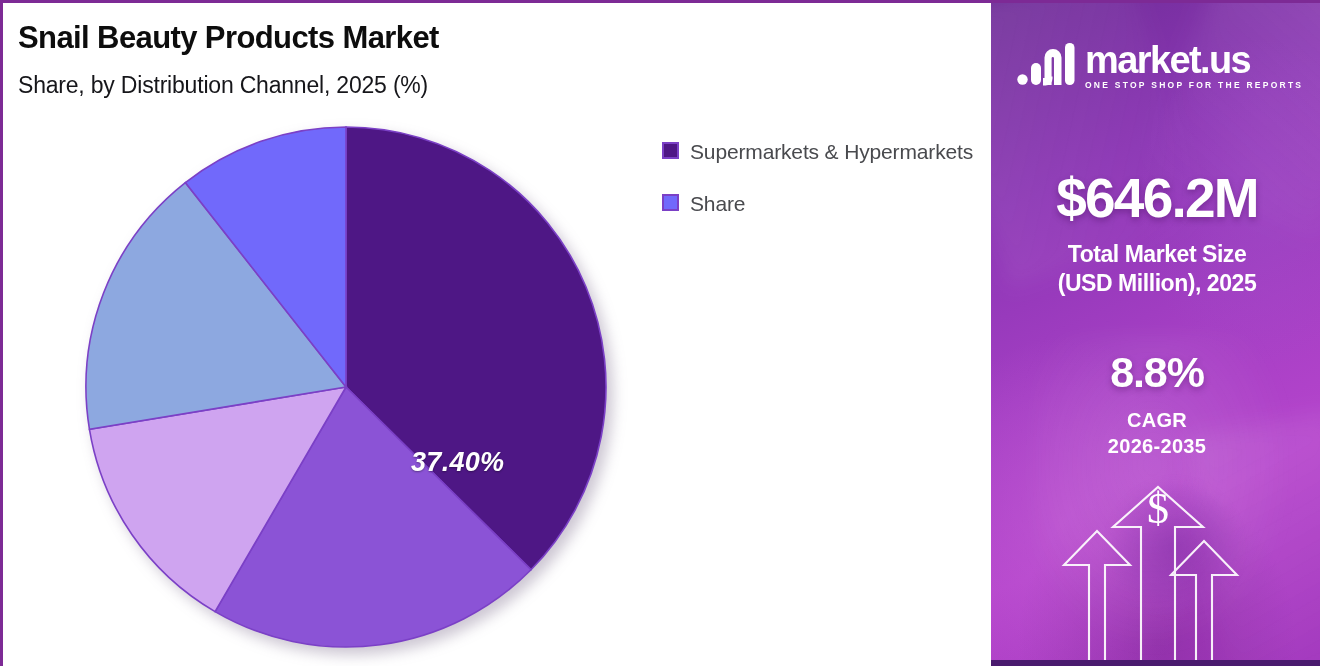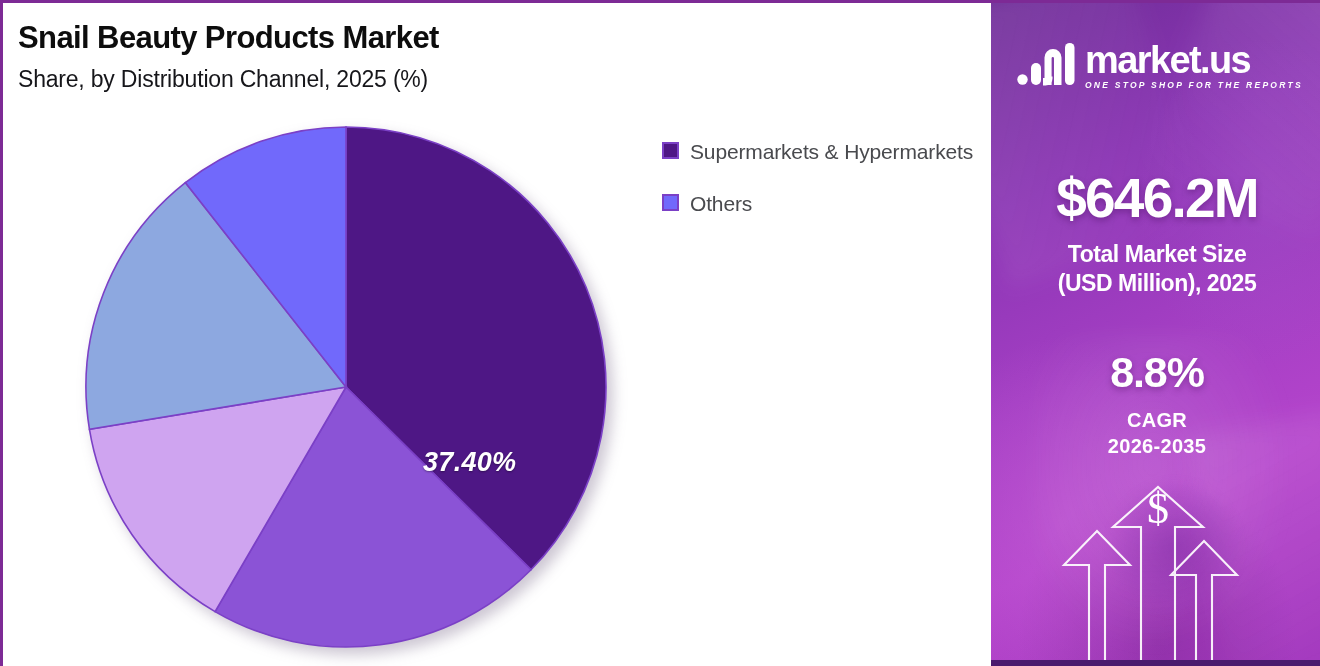--- a/index.html
+++ b/index.html
@@ -29,21 +29,21 @@
   #title-block { position:absolute; left:15px; top:18px; width:700px; }
   #chart-title {
     font-size:31px;
     font-weight:bold;
     color:#0d0d0d;
     letter-spacing:-0.6px;
     line-height:1.12;
     white-space:nowrap;
   }
   #chart-subtitle {
-    margin-top:10px;
+    margin-top:16px;
     font-size:23px;
     font-weight:400;
     color:#16161a;
     letter-spacing:-0.2px;
     line-height:1.15;
     white-space:nowrap;
   }
 
   
   #pie-wrap {
@@ -55,21 +55,21 @@
     position:absolute;
     left:6px; top:8px;
     width:522px; height:522px;
     border-radius:50%;
     background:rgba(90,70,110,0.30);
     filter:blur(7px);
   }
   #pie-svg { position:absolute; left:0; top:0; }
   #pie-value-label {
     position:absolute;
-    left:338px; top:322px;
+    left:326px; top:322px;
     font-size:27px;
     font-style:italic;
     font-weight:bold;
     color:#ffffff;
     letter-spacing:0.3px;
     text-shadow:0 1px 2px rgba(0,0,0,0.35);
     white-space:nowrap;
   }
 
   
@@ -164,21 +164,20 @@
     line-height:1;
   }
   #logo-tagline {
     margin-top:2px;
     font-size:8.5px;
     font-weight:bold;
     color:#ffffff;
     letter-spacing:2.25px;
     line-height:1;
     white-space:nowrap;
-    font-style:italic;
   }
 
   
   #stat-market-size { position:absolute; left:0; top:168px; width:332px; text-align:center; }
   #market-size-value {
     font-size:55px;
     font-weight:bold;
     color:#ffffff;
     letter-spacing:-1.8px;
     line-height:1;
@@ -243,21 +242,21 @@
       <div id="pie-value-label">37.40%</div>
     </div>
 
     <div id="legend">
         <div class="legend-item">
           <span class="legend-swatch" style="background: rgb(78, 23, 133);"></span>
           <span class="legend-label">Supermarkets &amp; Hypermarkets</span>
         </div>
         <div class="legend-item">
           <span class="legend-swatch" style="background: rgb(113, 105, 251);"></span>
-          <span class="legend-label">Others</span>
+          <span class="legend-label">Share</span>
         </div>
       </div>
   </div>
 
   <div id="right-panel">
     <div class="bg-shape" id="bg-s1"></div>
     <div class="bg-shape" id="bg-s2"></div>
     <div class="bg-shape" id="bg-s3"></div>
     <div class="bg-shape" id="bg-s4"></div>
     <div class="bg-shape" id="bg-s5"></div>

